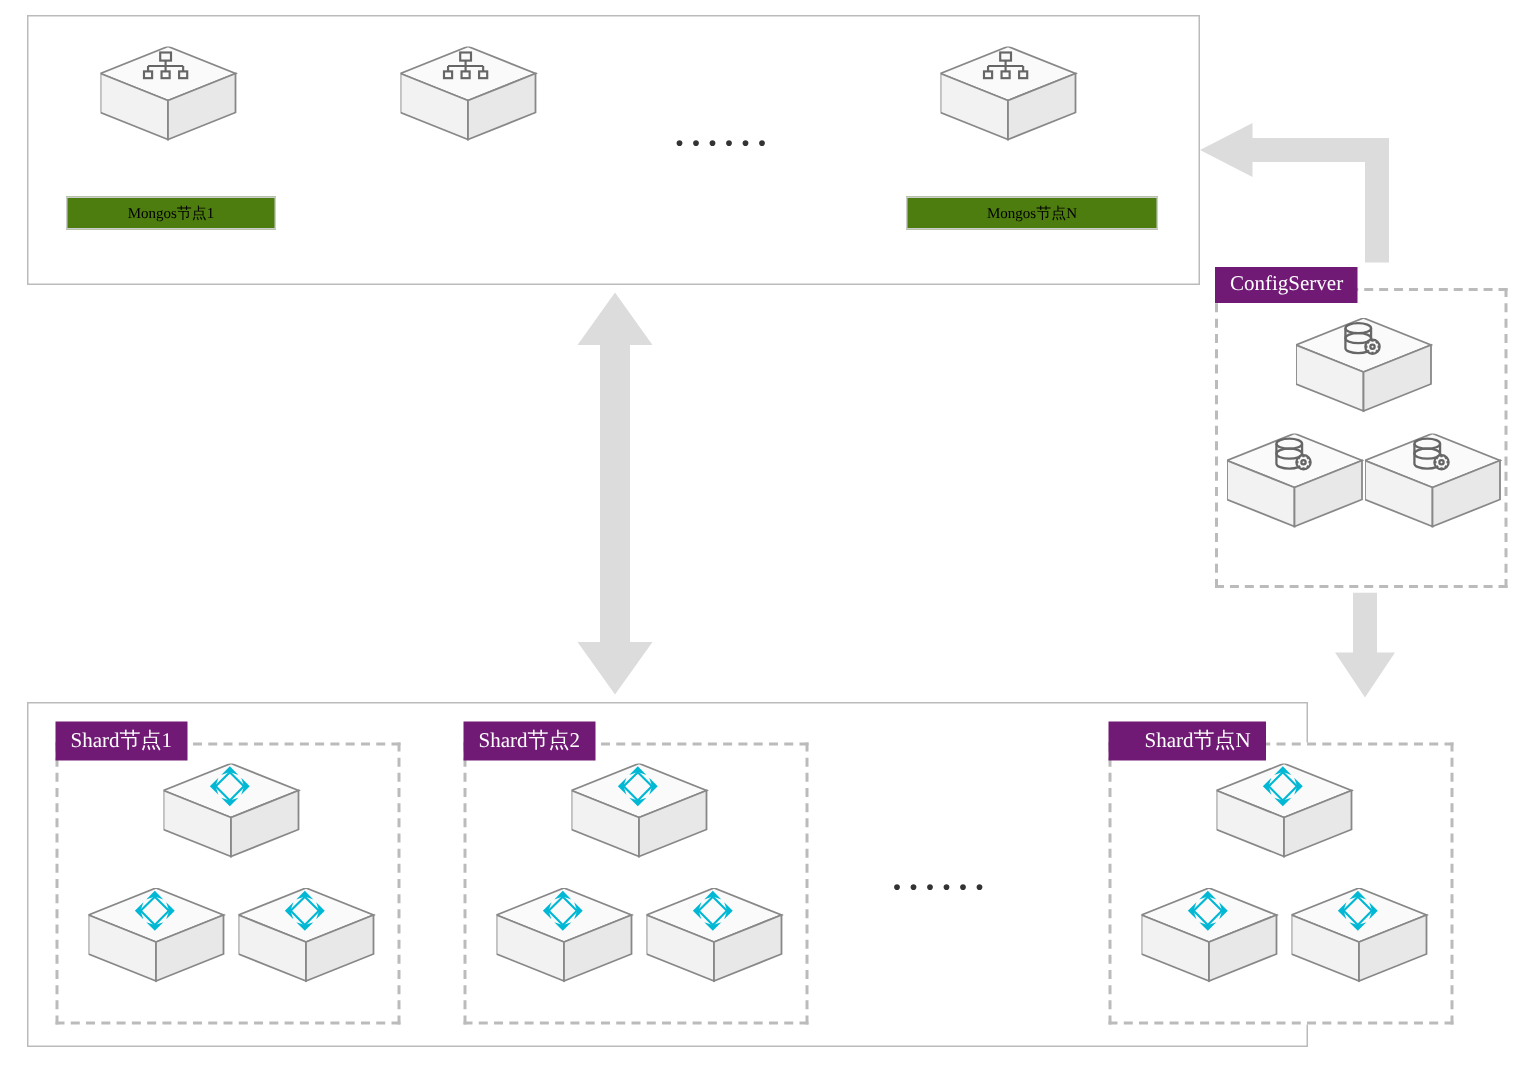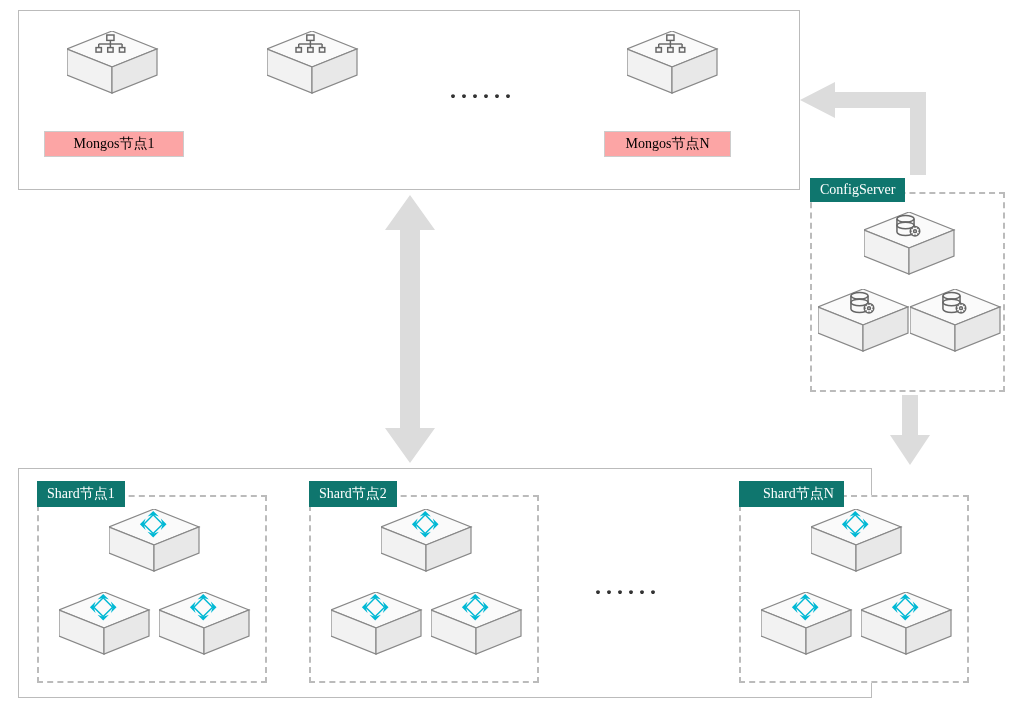--- a/index.html
+++ b/index.html
@@ -17,32 +17,32 @@
     border: 1px solid #bbb;
     background: #fff;
   }
   .dashed-box {
     position: absolute;
     border: 2px dashed #bbb;
     background: #fff;
   }
   .label-tag {
     position: absolute;
-    background: #0f766e;
+    background: #701a75;
     color: #fff;
     padding: 4px 10px;
     font-size: 14px;
     z-index: 10;
   }
   .mongos-label {
     position: absolute;
     border: 1px solid #ccc;
-    background: #fca5a5;
+    background: #4d7c0f;
     padding: 3px 6px;
-    font-size: 14px;
+    font-size: 10px;
     text-align: center;
     white-space: nowrap;
   }
   .cube {
     position: absolute;
   }
   .ellipsis {
     position: absolute;
     font-size: 24px;
     font-weight: bold;
@@ -141,21 +141,21 @@
       </svg>
   </div>
 
   <div class="ellipsis" style="left:430px; top:72px;">······</div>
 
   <div class="cube" style="left:608px; top:20px;">
     <svg width="92" height="64">
         <use href="#cube-mongos"></use>
       </svg>
   </div>
-  <div class="mongos-label" style="left:585px; top:120px; width:127px;">Mongos节点N</div>
+  <div class="mongos-label" style="left:585px; top:120px; width:168px;">Mongos节点N</div>
 </div>
 
 <div class="dashed-box" style="left:810px; top:192px; width:195px; height:200px;">
   <div class="cube" style="left:52px; top:18px;">
     <svg width="92" height="64">
         <use href="#cube-config"></use>
       </svg>
   </div>
   <div class="cube" style="left:6px; top:95px;">
     <svg width="92" height="64">

